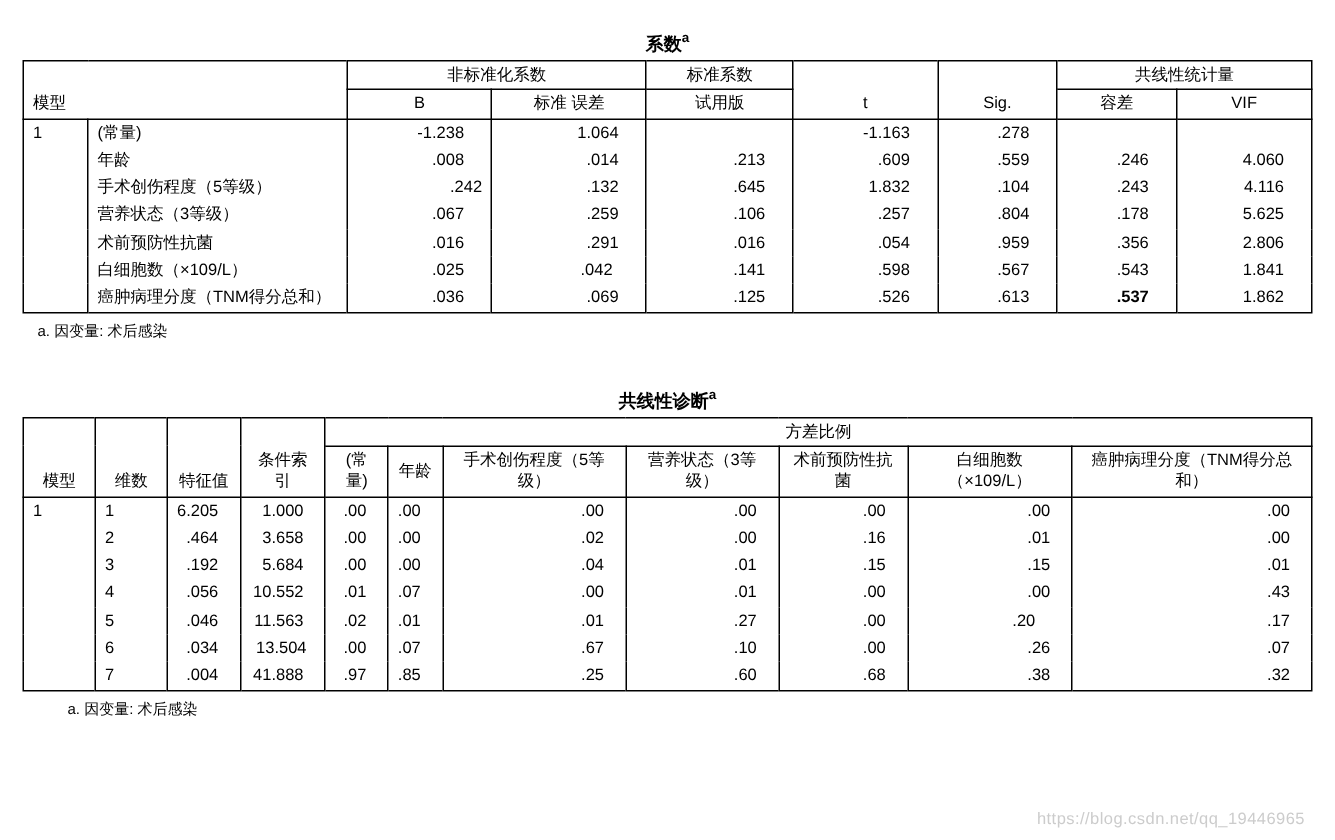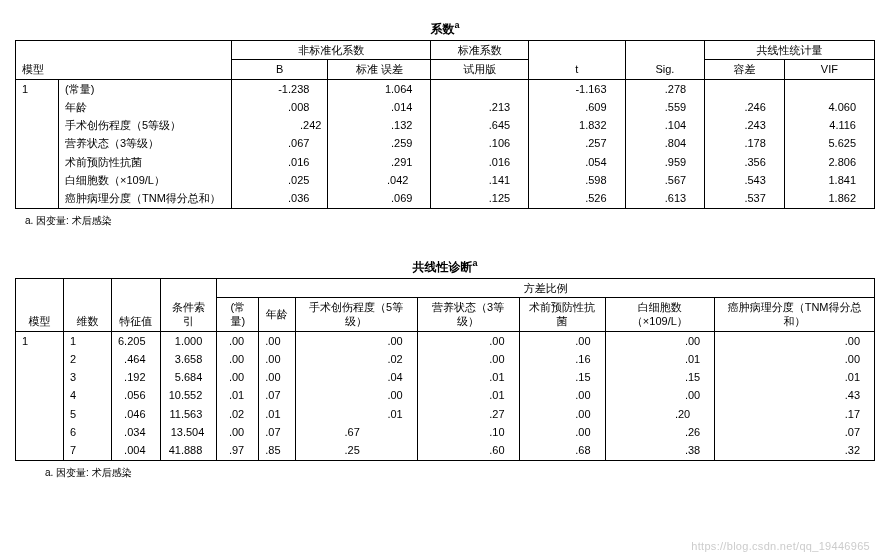--- a/index.html
+++ b/index.html
@@ -166,21 +166,21 @@
         <td class="right-align" style="padding-right: 18px;">.543</td>
         <td class="right-align" style="padding-right: 18px;">1.841</td>
       </tr>
       <tr>
         <td class="left-align" style="width: 160px;">癌肿病理分度（TNM得分总和）</td>
         <td class="right-align" style="padding-right: 18px;">.036</td>
         <td class="right-align" style="padding-right: 18px;">.069</td>
         <td class="right-align" style="padding-right: 18px;">.125</td>
         <td class="right-align" style="padding-right: 18px;">.526</td>
         <td class="right-align" style="padding-right: 18px;">.613</td>
-        <td class="right-align" style="padding-right: 18px;">.537</td>
+        <td class="right-align" style="padding-right: 18px; font-weight: bold;">.537</td>
         <td class="right-align" style="padding-right: 18px;">1.862</td>
       </tr>
     </tbody>
 </table>
 <div class="footnote">a. 因变量: 术后感染</div>
 
 <div class="table-title">
   <span>共线性诊断</span><sup>a</sup>
 </div>
 
@@ -264,33 +264,33 @@
         <td class="right-align" style="padding-right: 14px;">.00</td>
         <td class="right-align" style="padding-right: 24px;">.20</td>
         <td class="right-align" style="padding-right: 14px;">.17</td>
       </tr>
       <tr>
         <td class="left-align" style="width: 35px;">6</td>
         <td class="right-align" style="padding-right: 14px;">.034</td>
         <td class="right-align" style="padding-right: 12px;">13.504</td>
         <td class="right-align" style="padding-right: 14px;">.00</td>
         <td class="right-align" style="padding-right: 14px;">.07</td>
-        <td class="right-align" style="padding-right: 14px; text-align: center;">.67</td>
+        <td class="right-align" style="padding-right: 14px;">.67</td>
         <td class="right-align" style="padding-right: 14px;">.10</td>
         <td class="right-align" style="padding-right: 14px;">.00</td>
         <td class="right-align" style="padding-right: 14px;">.26</td>
         <td class="right-align" style="padding-right: 14px;">.07</td>
       </tr>
       <tr>
         <td class="left-align" style="width: 35px;">7</td>
         <td class="right-align" style="padding-right: 14px;">.004</td>
         <td class="right-align" style="padding-right: 14px;">41.888</td>
         <td class="right-align" style="padding-right: 14px;">.97</td>
         <td class="right-align" style="padding-right: 14px;">.85</td>
-        <td class="right-align" style="padding-right: 14px; text-align: center;">.25</td>
+        <td class="right-align" style="padding-right: 14px;">.25</td>
         <td class="right-align" style="padding-right: 14px;">.60</td>
         <td class="right-align" style="padding-right: 14px;">.68</td>
         <td class="right-align" style="padding-right: 14px;">.38</td>
         <td class="right-align" style="padding-right: 14px;">.32</td>
       </tr>
     </tbody>
 </table>
 <div class="footnote" style="padding-left:30px;">a. 因变量: 术后感染</div>
 
 <div class="watermark">https://blog.csdn.net/qq_19446965</div>

